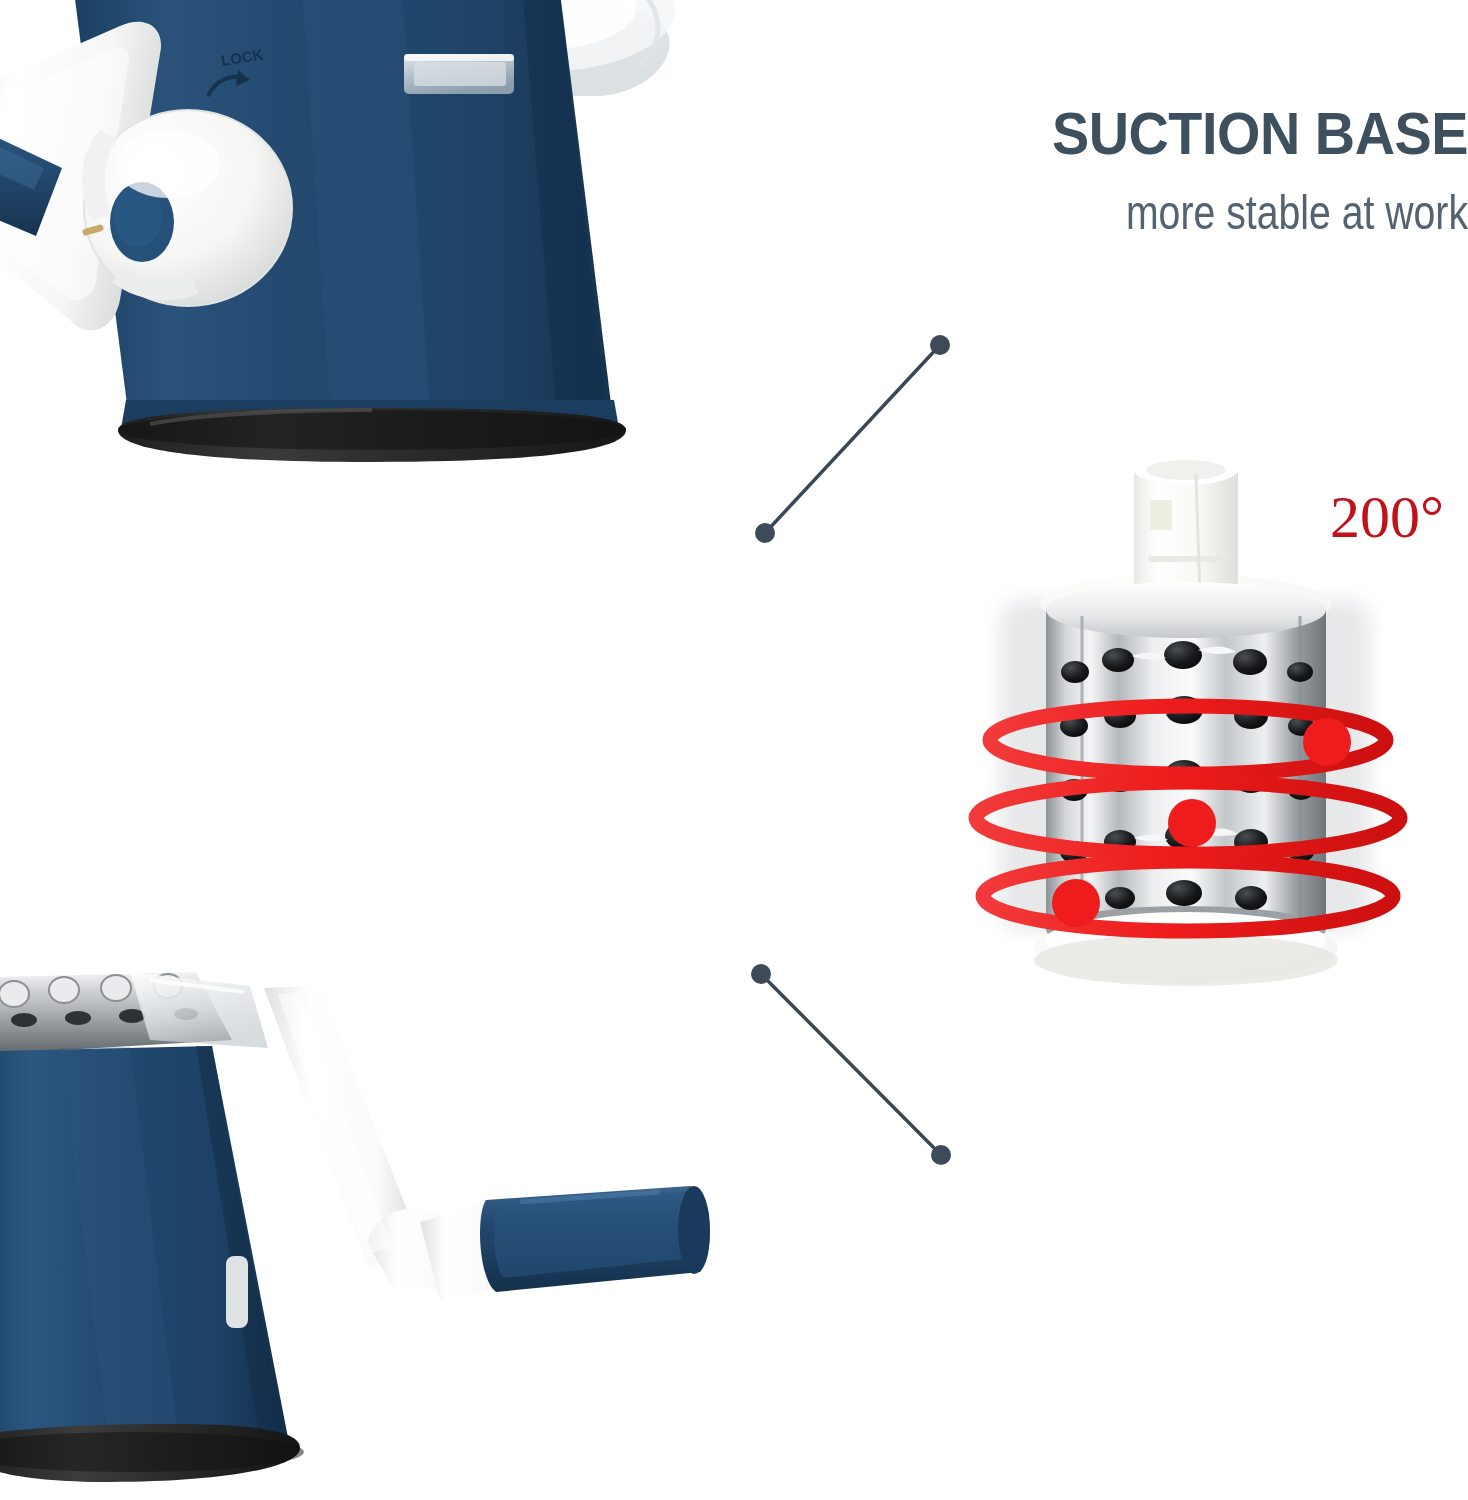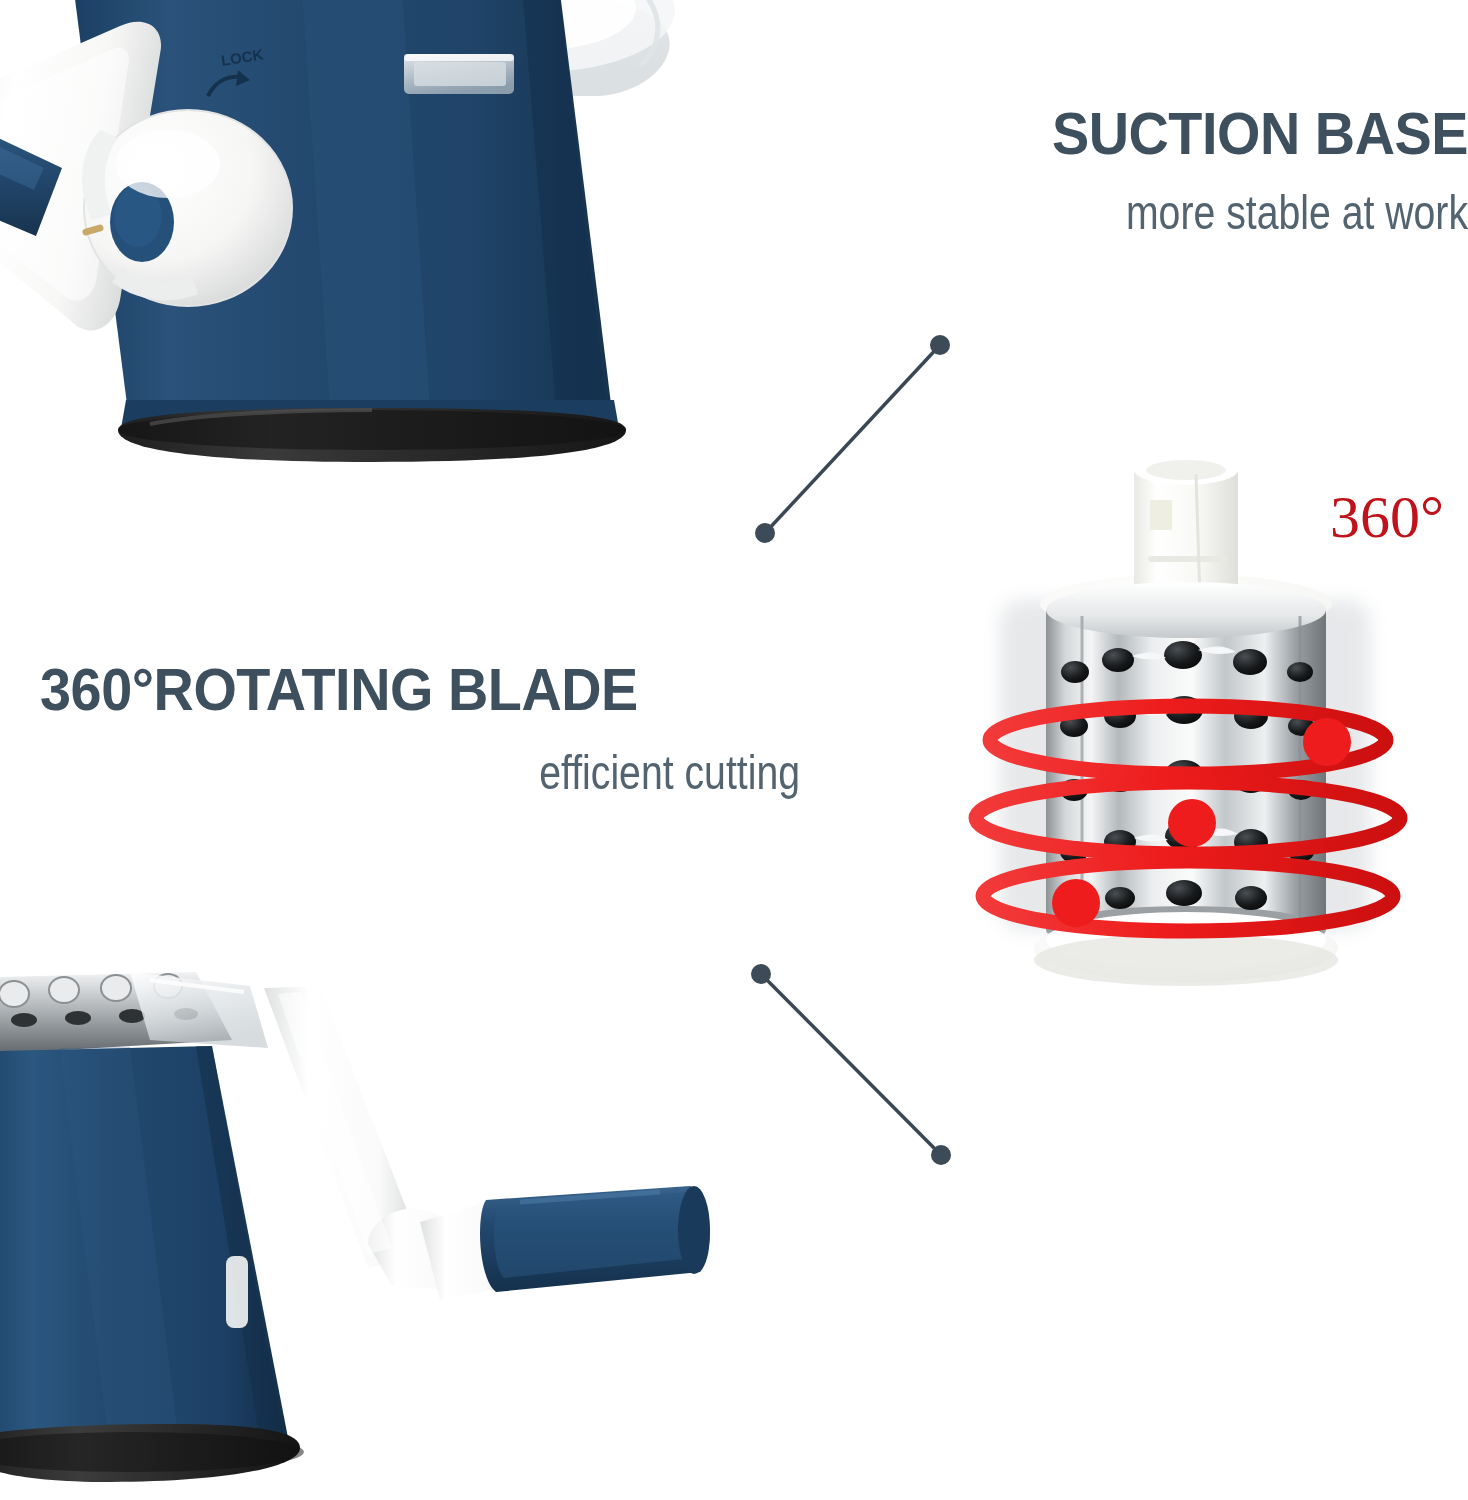--- a/index.html
+++ b/index.html
@@ -416,21 +416,17 @@
       <circle cx="761" cy="974" r="10" fill="#3d4a58"></circle>
       <circle cx="941" cy="1155" r="10" fill="#3d4a58"></circle>
     </g>
   </svg>
 
   <div class="feat" id="feat-suction">
     <div class="title">SUCTION BASE</div>
     <div class="sub">more stable at work</div>
   </div>
 
-  <div class="feat" id="feat-blade">
-    <div class="title">360°ROTATING BLADE</div>
-    <div class="sub">efficient cutting</div>
-  </div>
-
-
-  <div id="label-360">360°</div>
+
+
+  <div id="label-360">200°</div>
 
 </div>
 
 </body></html>

